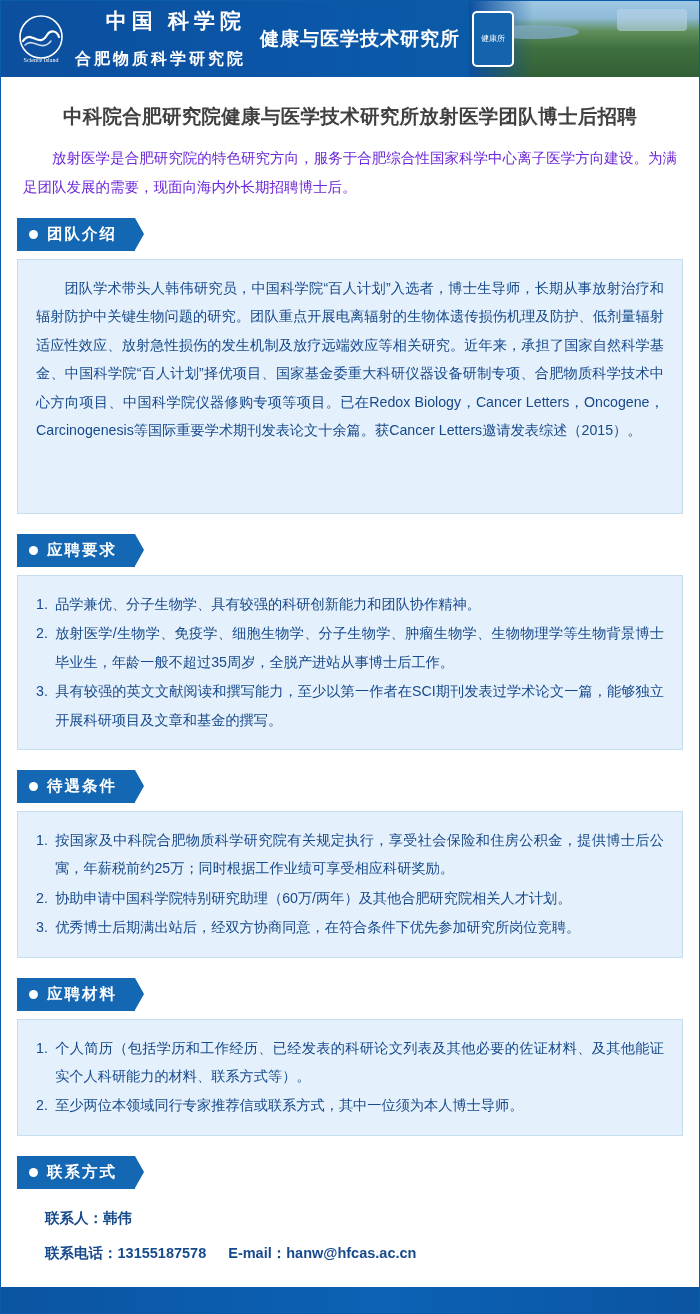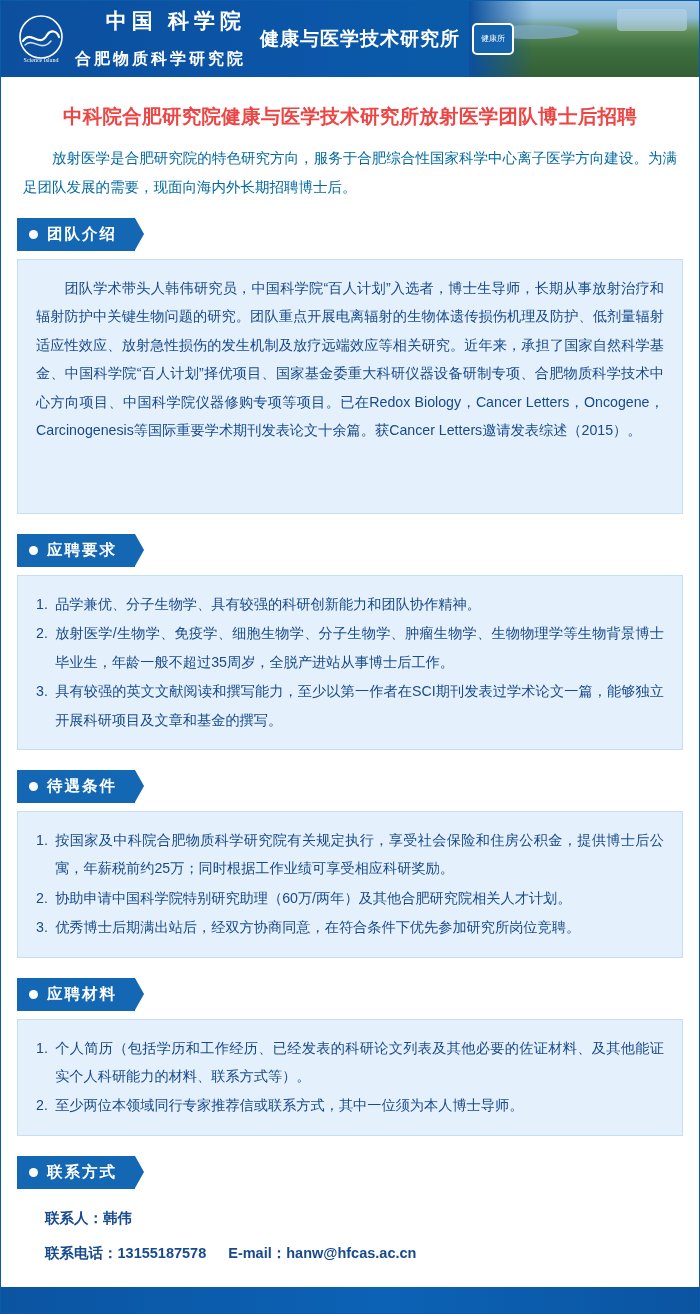--- a/index.html
+++ b/index.html
@@ -90,48 +90,48 @@
     color: #ffffff;
     font-size: 19px;
     font-weight: 700;
     letter-spacing: 1px;
     white-space: nowrap;
   }
   .inst-badge {
     position: relative;
     z-index: 3;
     margin-left: 12px;
-    width: 42px; height: 32px;
+    width: 42px; height: 56px;
     border-radius: 5px;
     background: #1463ad;
     border: 2px solid #ffffff;
     display: flex;
     align-items: center;
     justify-content: center;
     color: #fff;
     font-size: 8px;
     line-height: 1.1;
     text-align: center;
     flex: 0 0 auto;
   }
 
   
   .body-wrap {
     padding: 16px 16px 0 16px;
   }
   .doc-title {
     text-align: center;
-    color: #ef4444;
+    color: #404040;
     font-size: 19.5px;
     font-weight: 700;
     letter-spacing: .3px;
     margin: 10px 0 14px 0;
   }
   .lede {
-    color: #0369a1;
+    color: #6d28d9;
     font-size: 14.5px;
     line-height: 2.0;
     text-align: justify;
     text-indent: 2em;
     padding: 0 6px;
     margin-bottom: 12px;
   }
 
   
   .sec-head {

